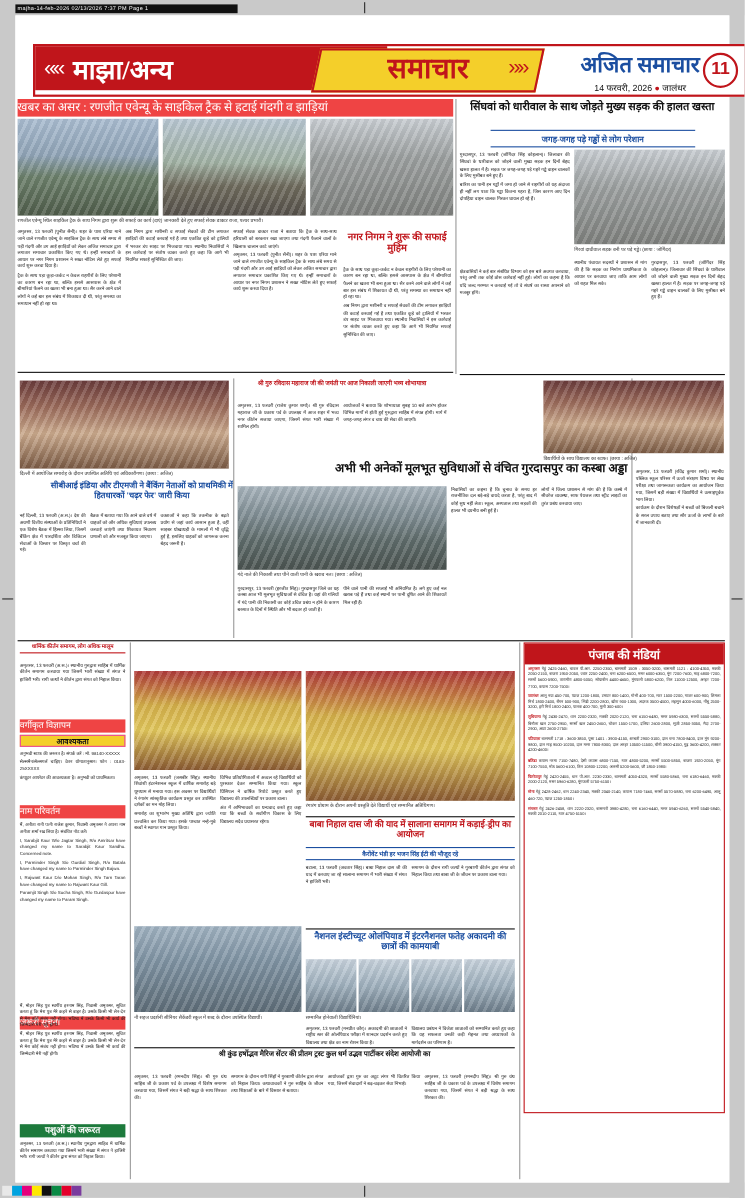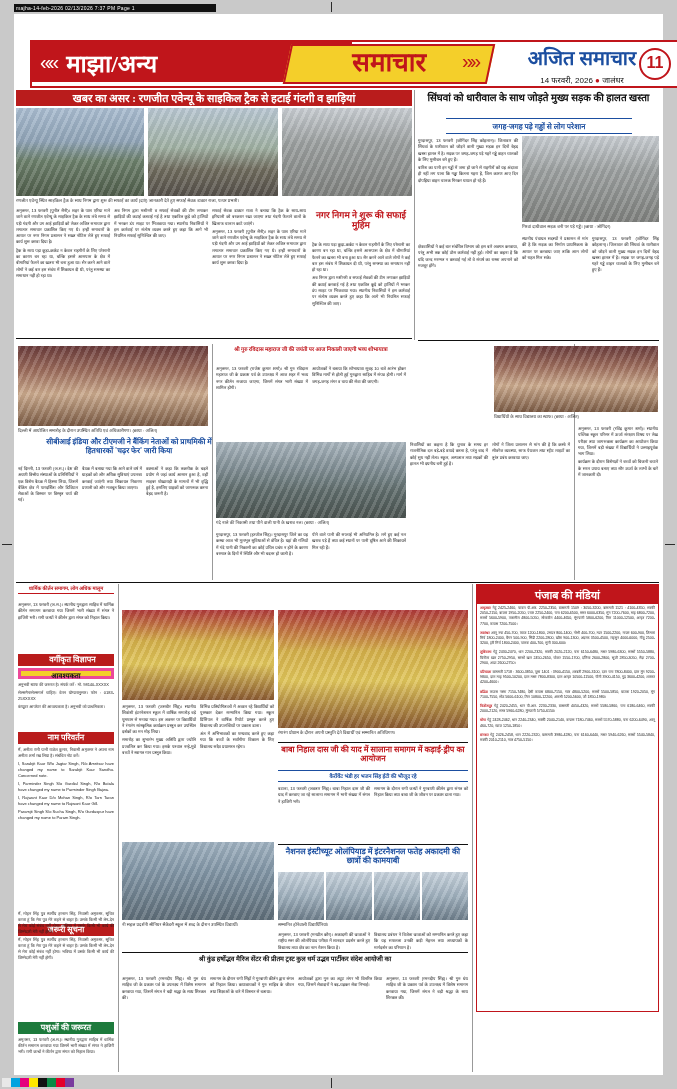--- a/index.html
+++ b/index.html
@@ -19,21 +19,21 @@
   .mh-samachar{position:absolute;left:255px;top:2px;width:200px;height:36px;background:#f4cf2a;transform:skewX(-12deg);border:2px solid #c0151b;}
   .mh-samachar span{display:block;transform:skewX(12deg);text-align:center;font-size:26px;font-weight:bold;color:#c0151b;line-height:34px;font-family:"Liberation Serif",serif;}
   .mh-arrows2{position:absolute;left:430px;top:8px;color:#c0151b;font-size:20px;letter-spacing:-3px;}
   .mh-right{position:absolute;right:0;top:0;width:190px;height:40px;text-align:center;}
   .mh-right .brand{font-size:20px;font-weight:bold;color:#1b4ea0;font-family:"Liberation Serif",serif;margin-top:2px;}
   .mh-right .dateline{font-size:8px;color:#111;margin-top:3px;}
   .mh-right .dateline .red{color:#c0151b;}
   .pagenum{position:absolute;right:6px;top:6px;width:28px;height:28px;border-radius:50%;border:2px solid #c0151b;color:#c0151b;font-size:16px;font-weight:bold;text-align:center;line-height:26px;}
   
   .blk{position:absolute;box-sizing:border-box;}
-  .hl{background:#b91c1c;color:#fff;font-weight:bold;text-align:center;font-family:"Liberation Serif",serif;}
+  .hl{background:#ef4444;color:#fff;font-weight:normal;font-family:"Liberation Serif",serif;}
   .hd{color:#111;font-weight:bold;font-family:"Liberation Serif",serif;line-height:1.15;}
   .sub{color:#1b4ea0;font-weight:bold;text-align:center;font-family:"Liberation Serif",serif;}
   .cap{font-size:4.4px;color:#333;line-height:1.25;}
   .rule{position:absolute;background:#111;}
   .txt{font-size:4.2px;line-height:1.5;color:#1a1a1a;text-align:justify;}
   .txt p{margin:0 0 2px 0;}
   .photo{position:absolute;overflow:hidden;}
   .ph-people{background:linear-gradient(180deg,#a9bcd0 0%,#8fa3b6 38%,#6b7f6a 60%,#4f5c4a 100%);}
   .ph-street{background:linear-gradient(180deg,#b8c6d2 0%,#9fb0a2 45%,#6e6a5c 70%,#55504a 100%);}
   .ph-road{background:linear-gradient(180deg,#c8cdd2 0%,#9b9f9f 40%,#7d7f7c 100%);}
@@ -171,20 +171,21 @@
 
     <div class="colrule" style="left:198px;top:330px;height:236px;"></div>
     <div class="hd blk" style="left:202px;top:332px;width:190px;font-size:5.5px;text-align:center;color:#c0151b;">श्री गुरु रविदास महाराज जी की जयंती पर आज निकाली जाएगी भव्य शोभायात्रा</div>
     <div class="txt blk" style="left:202px;top:352px;width:92px;height:50px;">
       <p>अमृतसर, 13 फरवरी (राजेश कुमार शर्मा)। श्री गुरु रविदास महाराज जी के प्रकाश पर्व के उपलक्ष्य में आज शहर में भव्य नगर कीर्तन सजाया जाएगा, जिसमें संगत भारी संख्या में शामिल होगी।</p>
     </div>
     <div class="txt blk" style="left:298px;top:352px;width:94px;height:50px;">
       <p>आयोजकों ने बताया कि शोभायात्रा सुबह 10 बजे आरंभ होकर विभिन्न मार्गों से होती हुई गुरुद्वारा साहिब में संपन्न होगी। मार्ग में जगह-जगह लंगर व चाय की सेवा की जाएगी।</p>
     </div>
 
+    <div class="hd blk" style="left:202px;top:406px;width:443px;font-size:11px;text-align:center;">अभी भी अनेकों मूलभूत सुविधाओं से वंचित गुरदासपुर का कस्बा अड्डा</div>
     <div class="photo ph-water" style="left:202px;top:428px;width:190px;height:76px;">
         <div class="inner"></div>
       </div>
     <div class="cap blk" style="left:202px;top:506px;width:190px;">गंदे नाले की निकासी तथा पीने वाली पानी के खराब नल। (छाया : अजित)</div>
     <div class="txt blk" style="left:202px;top:518px;width:92px;height:46px;">
       <p>गुरदासपुर, 13 फरवरी (हरजीत सिंह)। गुरदासपुर जिले का यह कस्बा आज भी मूलभूत सुविधाओं से वंचित है। यहां की गलियों में गंदे पानी की निकासी का कोई उचित प्रबंध न होने के कारण बरसात के दिनों में स्थिति और भी बदतर हो जाती है।</p>
     </div>
     <div class="txt blk" style="left:298px;top:518px;width:94px;height:46px;">
       <p>पीने वाले पानी की सप्लाई भी अनियमित है। लगे हुए कई नल खराब पड़े हैं तथा कई स्थानों पर पानी दूषित आने की शिकायतें मिल रही हैं।</p>
     </div>
@@ -206,22 +207,22 @@
       <p>कार्यक्रम के दौरान विशेषज्ञों ने बच्चों को बिजली बचाने के सरल उपाय बताए तथा सौर ऊर्जा के लाभों के बारे में जानकारी दी।</p>
     </div>
     <div class="rule" style="left:2px;top:568px;width:643px;height:1px;background:#111;"></div>
 
     <div class="hd blk" style="left:4px;top:572px;width:96px;font-size:5px;text-align:center;color:#c0151b;border-bottom:1px solid #c0151b;padding-bottom:1px;">धार्मिक कीर्तन समागम, लोग अधिक मालूम</div>
     <div class="txt blk" style="left:4px;top:588px;width:96px;height:48px;">
       <p>अमृतसर, 13 फरवरी (अ.स.)। स्थानीय गुरुद्वारा साहिब में धार्मिक कीर्तन समागम करवाया गया जिसमें भारी संख्या में संगत ने हाजिरी भरी। रागी जत्थों ने कीर्तन द्वारा संगत को निहाल किया।</p>
     </div>
     <div class="photo ph-portrait" style="left:4px;top:582px;width:0;height:0;"></div>
 
-    <div class="hl blk" style="left:4px;top:640px;width:96px;height:12px;font-size:8px;line-height:12px;padding-left:13px;">वर्गीकृत विज्ञापन</div>
-    <div class="yellowbar blk" style="left:4px;top:654px;width:96px;height:11px;font-size:7px;line-height:11px;border:3px solid #ec4899;">आवश्यकता</div>
+    <div class="hl blk" style="left:4px;top:640px;width:96px;height:12px;font-size:8px;line-height:12px;">वर्गीकृत विज्ञापन</div>
+    <div class="yellowbar blk" style="left:4px;top:654px;width:96px;height:11px;font-size:7px;line-height:11px;border:1px solid #ec4899;">आवश्यकता</div>
     <div class="txt blk" style="left:4px;top:668px;width:96px;height:48px;font-size:4px;">
       <p>अनुभवी स्टाफ की जरूरत है। संपर्क करें : मो. 98140-XXXXX</p>
       <p>सेल्समैन/सेल्सगर्ल चाहिए। वेतन योग्यतानुसार। फोन : 0183-25XXXXX</p>
       <p>कंप्यूटर आपरेटर की आवश्यकता है। अनुभवी को प्राथमिकता।</p>
     </div>
 
     <div class="hl blk" style="left:4px;top:718px;width:96px;height:12px;font-size:8px;line-height:12px;">नाम परिवर्तन</div>
     <div class="txt blk" style="left:4px;top:733px;width:96px;height:146px;font-size:4px;">
       <p>मैं, अनीता रानी पत्नी राजेश कुमार, निवासी अमृतसर ने अपना नाम अनीता शर्मा रख लिया है। संबंधित नोट करें।</p>
       <p>I, Sarabjit Kaur W/o Jagtar Singh, R/o Amritsar have changed my name to Sarabjit Kaur Sandhu. Concerned note.</p>

